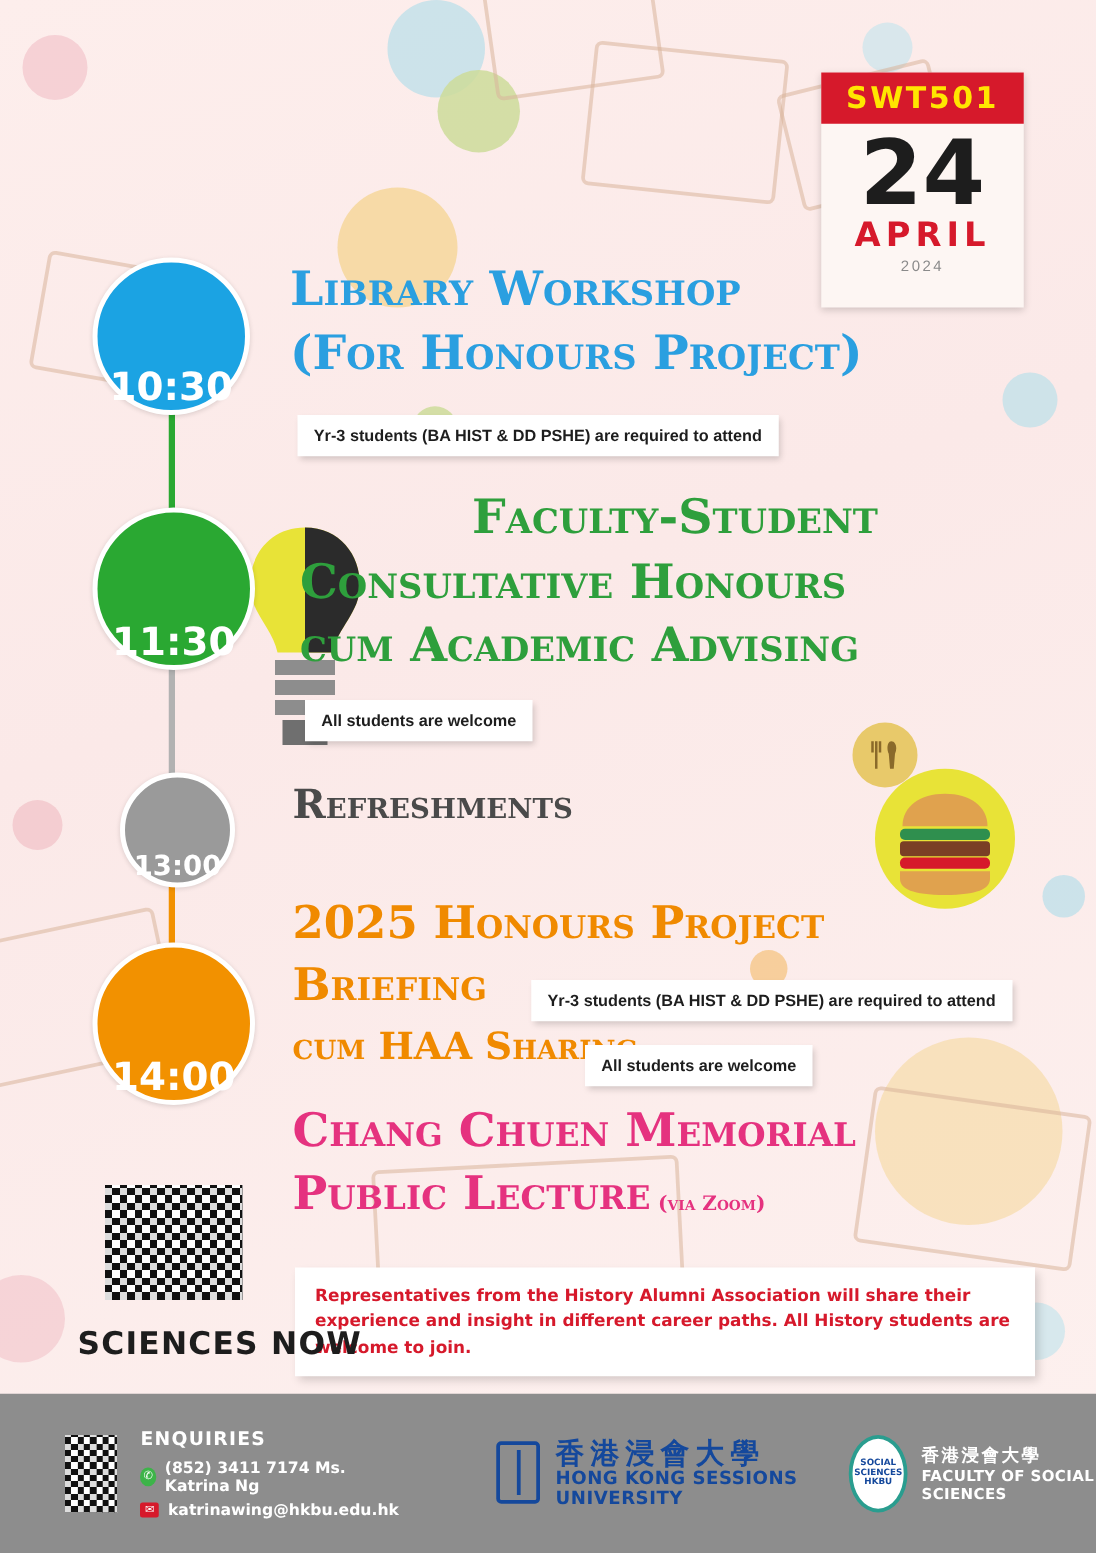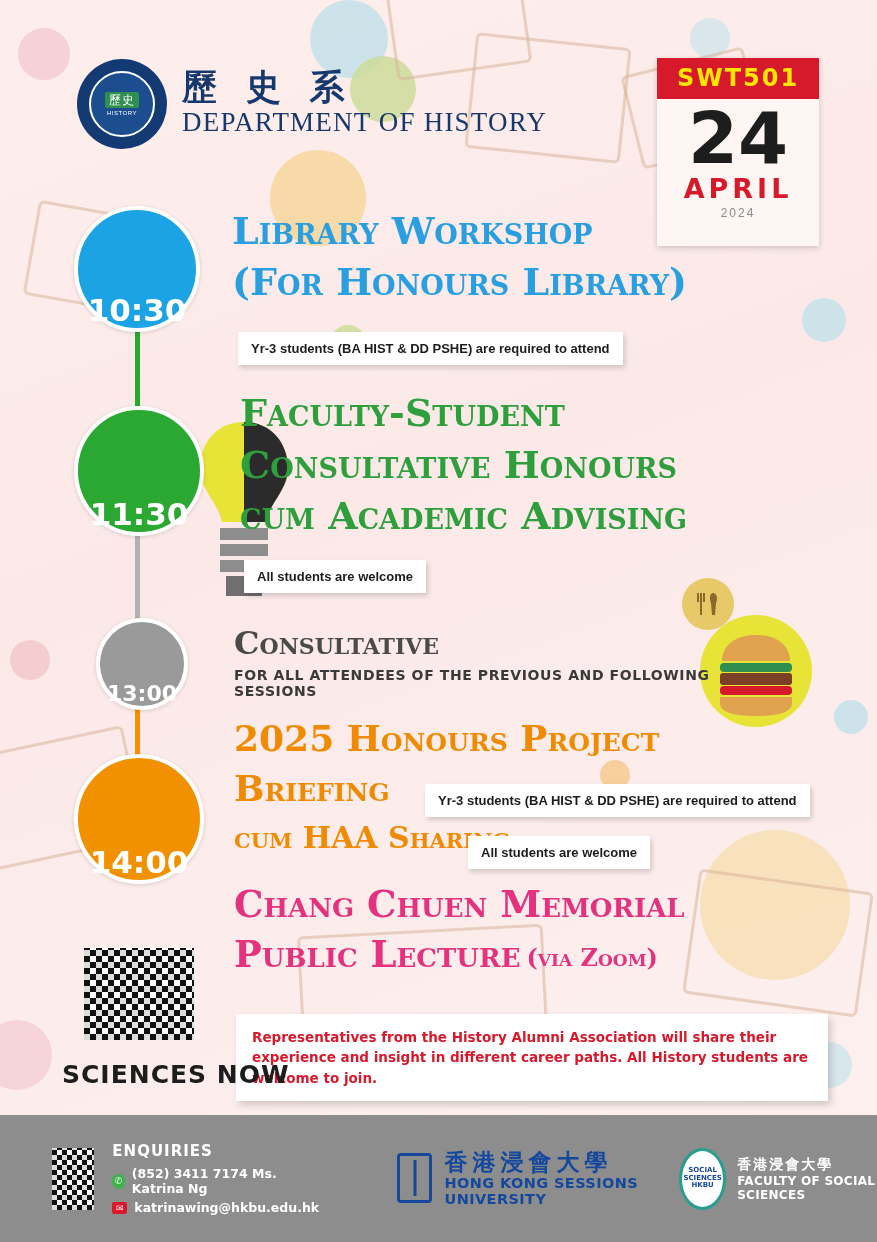--- a/index.html
+++ b/index.html
@@ -408,32 +408,20 @@
   <div class="deco circle" style="left:-18px;top:1020px;width:70px;height:70px;background:#f4cdd2;opacity:.8;"></div>
 
   <div class="deco outline-book" style="left:390px;top:-30px;width:130px;height:96px;transform:rotate(-8deg);"></div>
   <div class="deco outline-book" style="left:470px;top:40px;width:150px;height:110px;transform:rotate(6deg);"></div>
   <div class="deco outline-book" style="left:30px;top:210px;width:120px;height:90px;transform:rotate(10deg);"></div>
   <div class="deco outline-book" style="left:-20px;top:740px;width:150px;height:110px;transform:rotate(-12deg);"></div>
   <div class="deco outline-book" style="left:690px;top:880px;width:170px;height:120px;transform:rotate(8deg);"></div>
   <div class="deco outline-book" style="left:300px;top:930px;width:240px;height:120px;transform:rotate(-3deg);"></div>
   <div class="deco outline-book" style="left:630px;top:60px;width:120px;height:90px;transform:rotate(-14deg);"></div>
 
-  <div class="header">
-    <div class="crest">
-      <div class="inner">
-        <div class="ch">歷史</div>
-        <div class="en">HISTORY</div>
-      </div>
-    </div>
-    <div class="dept-names">
-      <div class="dept-zh">歷 史 系</div>
-      <div class="dept-en">DEPARTMENT OF HISTORY</div>
-    </div>
-  </div>
 
   <div class="date-badge">
     <div class="code">SWT501</div>
     <div class="day">24</div>
     <div class="month">APRIL</div>
     <div class="year">2024</div>
   </div>
 
   <div class="timeline-line" style="top:318px;height:110px;background:#2aa832;"></div>
   <div class="timeline-line" style="top:518px;height:110px;background:#b2b2b2;"></div>
@@ -466,58 +454,57 @@
       <rect x="10" y="4" width="2" height="9" fill="#8a6a2a"></rect>
       <path d="M20 4 c4 0 5 6 3 10 l-1 12 h-3 l-1 -12 c-2 -4 -1 -10 2 -10 Z" fill="#8a6a2a"></path>
     </svg>
   </div>
 
   <div class="time-bubble" style="left:74px;top:206px;width:118px;height:118px;background:#1ba3e3;font-size:31px;">
     <span>10:30</span>
   </div>
   <div class="sess" style="left:232px;top:210px;width:600px;">
     <div class="title-line smallcaps-big" style="color:#2a9fe0;font-variant:small-caps;">Library Workshop</div>
-    <div class="title-line smallcaps-big" style="color:#2a9fe0;font-variant:small-caps;margin-top:8px;">(For Honours Library)</div>
+    <div class="title-line smallcaps-big" style="color:#2a9fe0;font-variant:small-caps;margin-top:8px;">(For Honours Project)</div>
   </div>
   <div class="note-box" style="left:238px;top:332px;">Yr-3 students (BA HIST &amp; DD PSHE) are required to attend</div>
 
   <div class="time-bubble" style="left:74px;top:406px;width:122px;height:122px;background:#2aa832;font-size:31px;">
     <span>11:30</span>
   </div>
   <div class="sess" style="left:240px;top:392px;width:600px;">
-    <div class="title-line smallcaps-big" style="color:#2e9f3c;font-variant:small-caps;">Faculty-Student</div>
+    <div class="title-line smallcaps-big" style="color:#2e9f3c;font-variant:small-caps;text-align:center;">Faculty-Student</div>
     <div class="title-line smallcaps-big" style="color:#2e9f3c;font-variant:small-caps;margin-top:9px;">Consultative Honours</div>
     <div class="title-line smallcaps-big" style="color:#2e9f3c;font-variant:small-caps;margin-top:9px;">cum Academic Advising</div>
   </div>
   <div class="note-box" style="left:244px;top:560px;">All students are welcome</div>
 
   <div class="time-bubble" style="left:96px;top:618px;width:84px;height:84px;background:#9a9a9a;font-size:22px;">
     <span>13:00</span>
   </div>
   <div class="sess" style="left:234px;top:626px;width:560px;">
-    <div class="title-line" style="color:#4a4a4a;font-variant:small-caps;font-size:32px;">Consultative</div>
-    <div style="color:#3a3a3a;font-family:'DejaVu Sans',sans-serif;font-weight:bold;font-size:14px;letter-spacing:.6px;margin-top:5px;">FOR ALL ATTENDEES OF THE PREVIOUS AND FOLLOWING SESSIONS</div>
+    <div class="title-line" style="color:#4a4a4a;font-variant:small-caps;font-size:32px;">Refreshments</div>
   </div>
 
   <div class="time-bubble" style="left:74px;top:754px;width:122px;height:122px;background:#f29100;font-size:31px;">
     <span>14:00</span>
   </div>
   <div class="sess" style="left:234px;top:718px;width:620px;">
     <div class="title-line" style="color:#f08a00;font-variant:small-caps;font-size:36px;">2025 Honours Project</div>
     <div class="title-line" style="color:#f08a00;font-variant:small-caps;font-size:36px;margin-top:10px;">Briefing</div>
     <div class="title-line" style="color:#f08a00;font-variant:small-caps;font-size:30px;margin-top:12px;">cum HAA Sharing</div>
   </div>
   <div class="note-box" style="left:425px;top:784px;">Yr-3 students (BA HIST &amp; DD PSHE) are required to attend</div>
   <div class="note-box" style="left:468px;top:836px;">All students are welcome</div>
 
   <div class="sess" style="left:234px;top:884px;width:640px;">
     <div class="title-line" style="color:#e5327f;font-variant:small-caps;font-size:37px;">Chang Chuen Memorial</div>
     <div style="display:flex;align-items:flex-end;gap:6px;margin-top:9px;">
       <span class="title-line" style="color:#e5327f;font-variant:small-caps;font-size:37px;">Public Lecture</span>
-      <span class="title-line" style="color:#e5327f;font-variant:small-caps;font-size:24px;padding-bottom:4px;">(via Zoom)</span>
+      <span class="title-line" style="color:#e5327f;font-variant:small-caps;font-size:16px;padding-bottom:4px;">(via Zoom)</span>
     </div>
   </div>
 
   <div class="alumni-box" style="left:236px;top:1014px;width:560px;">Representatives from the History Alumni Association will share their experience and insight in different career paths. All History students are welcome to join.</div>
 
   <div class="qr" style="left:84px;top:948px;width:110px;height:92px;"></div>
   <div class="register" style="left:62px;top:1060px;">SCIENCES NOW</div>
 
   <div class="footer">
     <div class="qr-small"></div>

